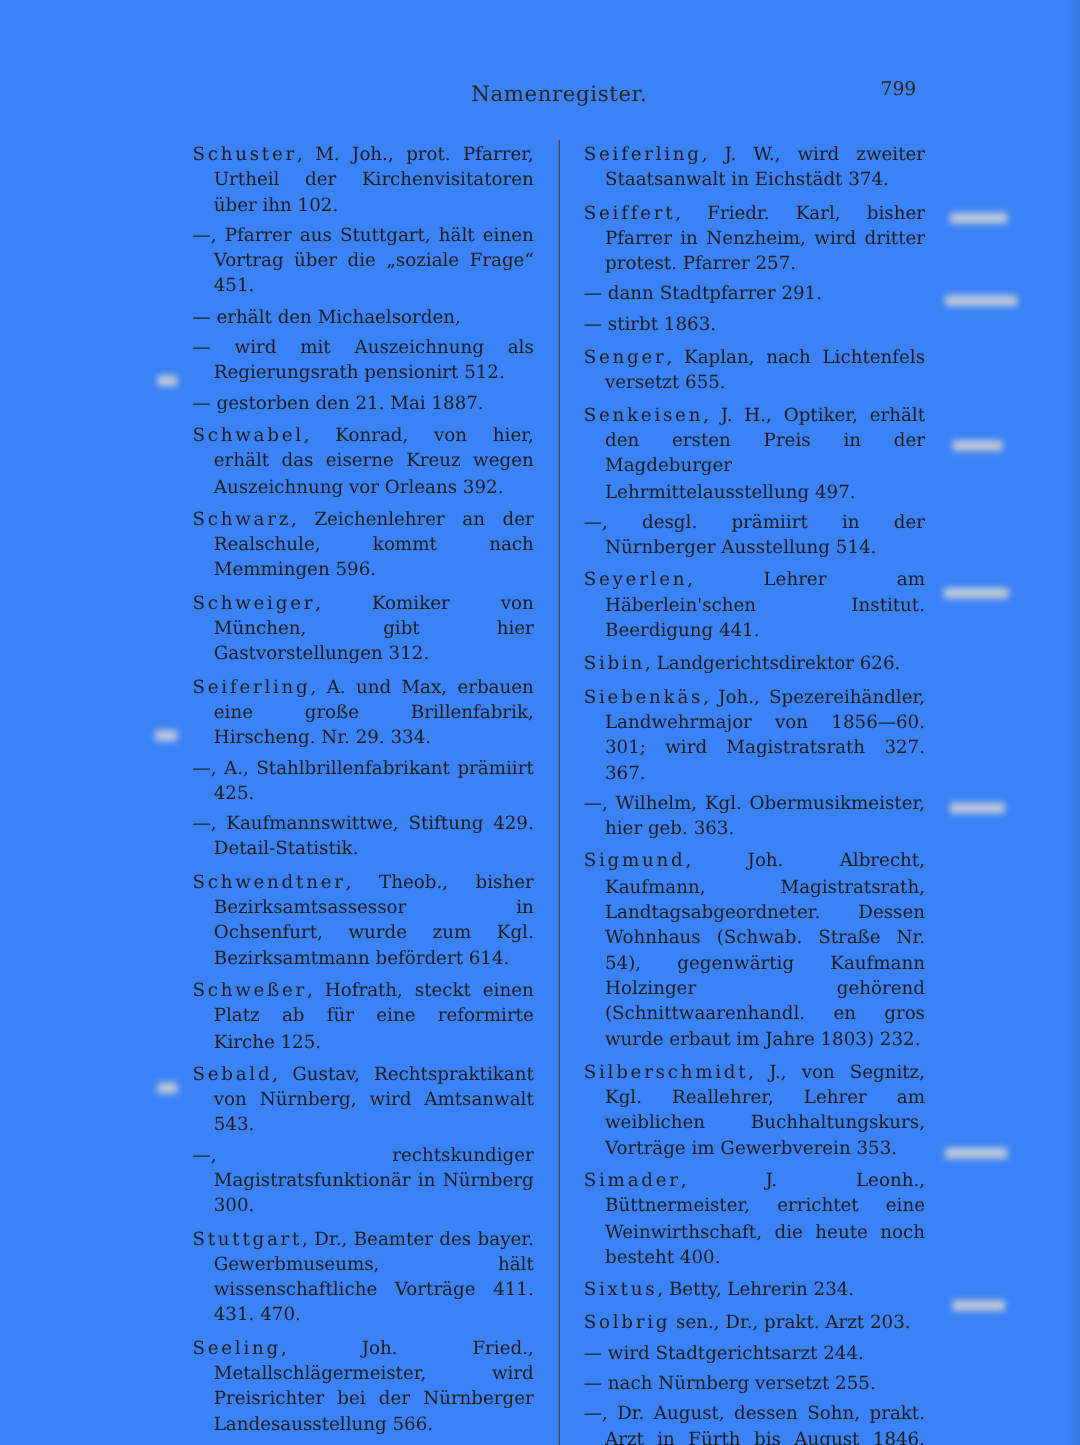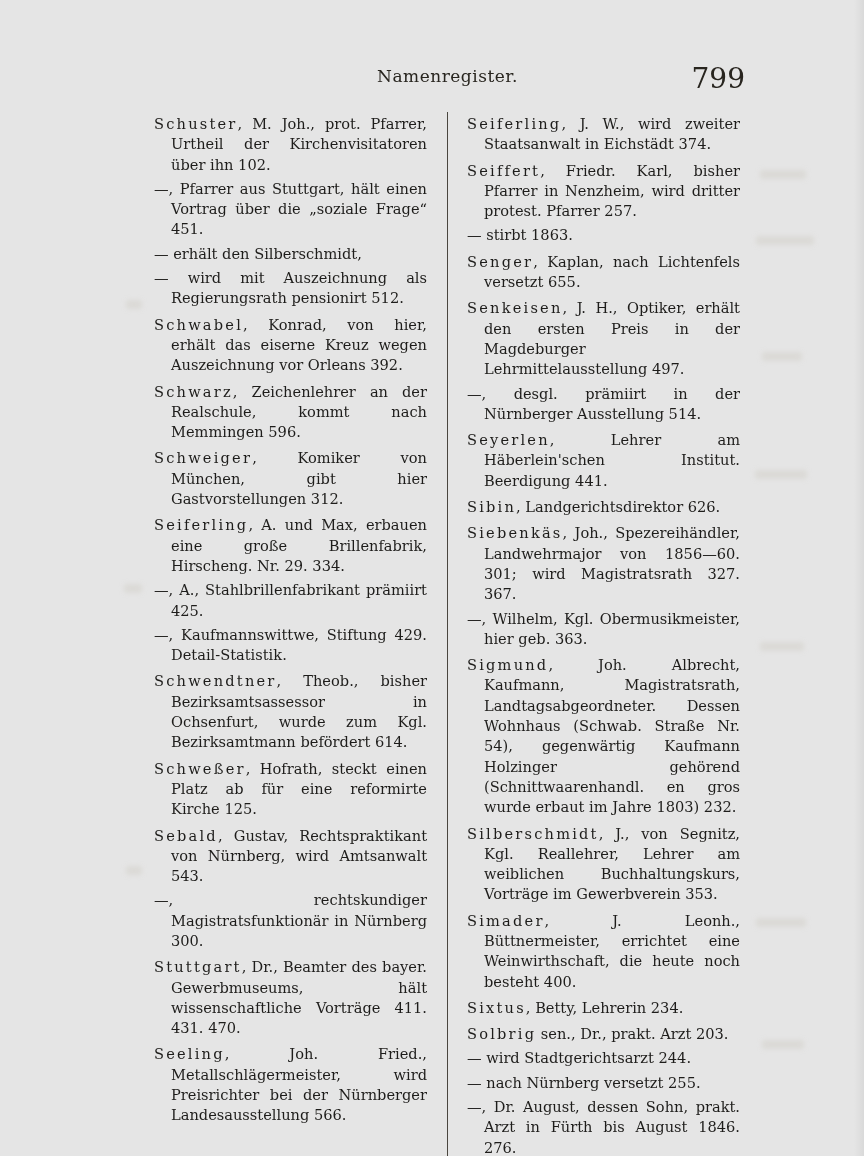--- a/index.html
+++ b/index.html
@@ -4,21 +4,21 @@
 <style>
   html, body {
     margin: 0;
     padding: 0;
     background: #ffffff;
   }
   #page {
     position: relative;
     width: 864px;
     height: 1156px;
-    background: #e5e5e5;
+    background: #3b82f6;
     overflow: hidden;
     font-family: "DejaVu Serif", serif;
     color: #1e1d1b;
   }
   
   #page::after {
     content: "";
     position: absolute;
     top: 0; right: 0;
     width: 10px; height: 100%;
@@ -36,23 +36,23 @@
   .page-header .title {
     position: absolute;
     left: 0; right: 0;
     text-align: center;
     font-size: 17px;
     letter-spacing: 0.5px;
     color: #28251f;
   }
   .page-header .pageno {
     position: absolute;
-    right: 0;
+    right: 12px;
     top: -4px;
-    font-size: 28px;
+    font-size: 15px;
     color: #28251f;
     text-align: right;
   }
 
   .columns {
     position: absolute;
     top: 108px;
     left: 150px;
     width: 596px;
     display: flex;
@@ -108,39 +108,41 @@
 
   <div class="page-header">
     <div class="title">Namenregister.</div>
     <div class="pageno">799</div>
   </div>
 
   <div class="columns">
     <div class="col">
         <p class="entry head-entry"><span class="headword">Schuster</span>, M. Joh., prot. Pfarrer, Urtheil der Kirchenvisitatoren über ihn 102.</p>
         <p class="entry dash-entry">—, Pfarrer aus Stuttgart, hält einen Vortrag über die „soziale Frage“ 451.</p>
-        <p class="entry dash-entry">— erhält den Silberschmidt,</p>
+        <p class="entry dash-entry">— erhält den Michaelsorden,</p>
         <p class="entry dash-entry">— wird mit Auszeichnung als Regierungsrath pensionirt 512.</p>
+        <p class="entry dash-entry">— gestorben den 21. Mai 1887.</p>
         <p class="entry head-entry"><span class="headword">Schwabel</span>, Konrad, von hier, erhält das eiserne Kreuz wegen Auszeichnung vor Orleans 392.</p>
         <p class="entry head-entry"><span class="headword">Schwarz</span>, Zeichenlehrer an der Realschule, kommt nach Memmingen 596.</p>
         <p class="entry head-entry"><span class="headword">Schweiger</span>, Komiker von München, gibt hier Gastvorstellungen 312.</p>
         <p class="entry head-entry"><span class="headword">Seiferling</span>, A. und Max, erbauen eine große Brillenfabrik, Hirscheng. Nr. 29. 334.</p>
         <p class="entry dash-entry">—, A., Stahlbrillenfabrikant prämiirt 425.</p>
         <p class="entry dash-entry">—, Kaufmannswittwe, Stiftung 429. Detail-Statistik.</p>
         <p class="entry head-entry"><span class="headword">Schwendtner</span>, Theob., bisher Bezirksamtsassessor in Ochsenfurt, wurde zum Kgl. Bezirksamtmann befördert 614.</p>
         <p class="entry head-entry"><span class="headword">Schweßer</span>, Hofrath, steckt einen Platz ab für eine reformirte Kirche 125.</p>
         <p class="entry head-entry"><span class="headword">Sebald</span>, Gustav, Rechtspraktikant von Nürnberg, wird Amtsanwalt 543.</p>
         <p class="entry dash-entry">—, rechtskundiger Magistratsfunktionär in Nürnberg 300.</p>
         <p class="entry head-entry"><span class="headword">Stuttgart</span>, Dr., Beamter des bayer. Gewerbmuseums, hält wissenschaftliche Vorträge 411. 431. 470.</p>
         <p class="entry head-entry"><span class="headword">Seeling</span>, Joh. Fried., Metallschlägermeister, wird Preisrichter bei der Nürnberger Landesausstellung 566.</p>
       </div>
     <div class="col-divider"></div>
     <div class="col">
         <p class="entry head-entry"><span class="headword">Seiferling</span>, J. W., wird zweiter Staatsanwalt in Eichstädt 374.</p>
         <p class="entry head-entry"><span class="headword">Seiffert</span>, Friedr. Karl, bisher Pfarrer in Nenzheim, wird dritter protest. Pfarrer 257.</p>
+        <p class="entry dash-entry">— dann Stadtpfarrer 291.</p>
         <p class="entry dash-entry">— stirbt 1863.</p>
         <p class="entry head-entry"><span class="headword">Senger</span>, Kaplan, nach Lichtenfels versetzt 655.</p>
         <p class="entry head-entry"><span class="headword">Senkeisen</span>, J. H., Optiker, erhält den ersten Preis in der Magdeburger Lehrmittelausstellung 497.</p>
         <p class="entry dash-entry">—, desgl. prämiirt in der Nürnberger Ausstellung 514.</p>
         <p class="entry head-entry"><span class="headword">Seyerlen</span>, Lehrer am Häberlein'schen Institut. Beerdigung 441.</p>
         <p class="entry head-entry"><span class="headword">Sibin</span>, Landgerichtsdirektor 626.</p>
         <p class="entry head-entry"><span class="headword">Siebenkäs</span>, Joh., Spezereihändler, Landwehrmajor von 1856—60. 301; wird Magistratsrath 327. 367.</p>
         <p class="entry dash-entry">—, Wilhelm, Kgl. Obermusikmeister, hier geb. 363.</p>
         <p class="entry head-entry"><span class="headword">Sigmund</span>, Joh. Albrecht, Kaufmann, Magistratsrath, Landtagsabgeordneter. Dessen Wohnhaus (Schwab. Straße Nr. 54), gegenwärtig Kaufmann Holzinger gehörend (Schnittwaarenhandl. en gros wurde erbaut im Jahre 1803) 232.</p>
         <p class="entry head-entry"><span class="headword">Silberschmidt</span>, J., von Segnitz, Kgl. Reallehrer, Lehrer am weiblichen Buchhaltungskurs, Vorträge im Gewerbverein 353.</p>

